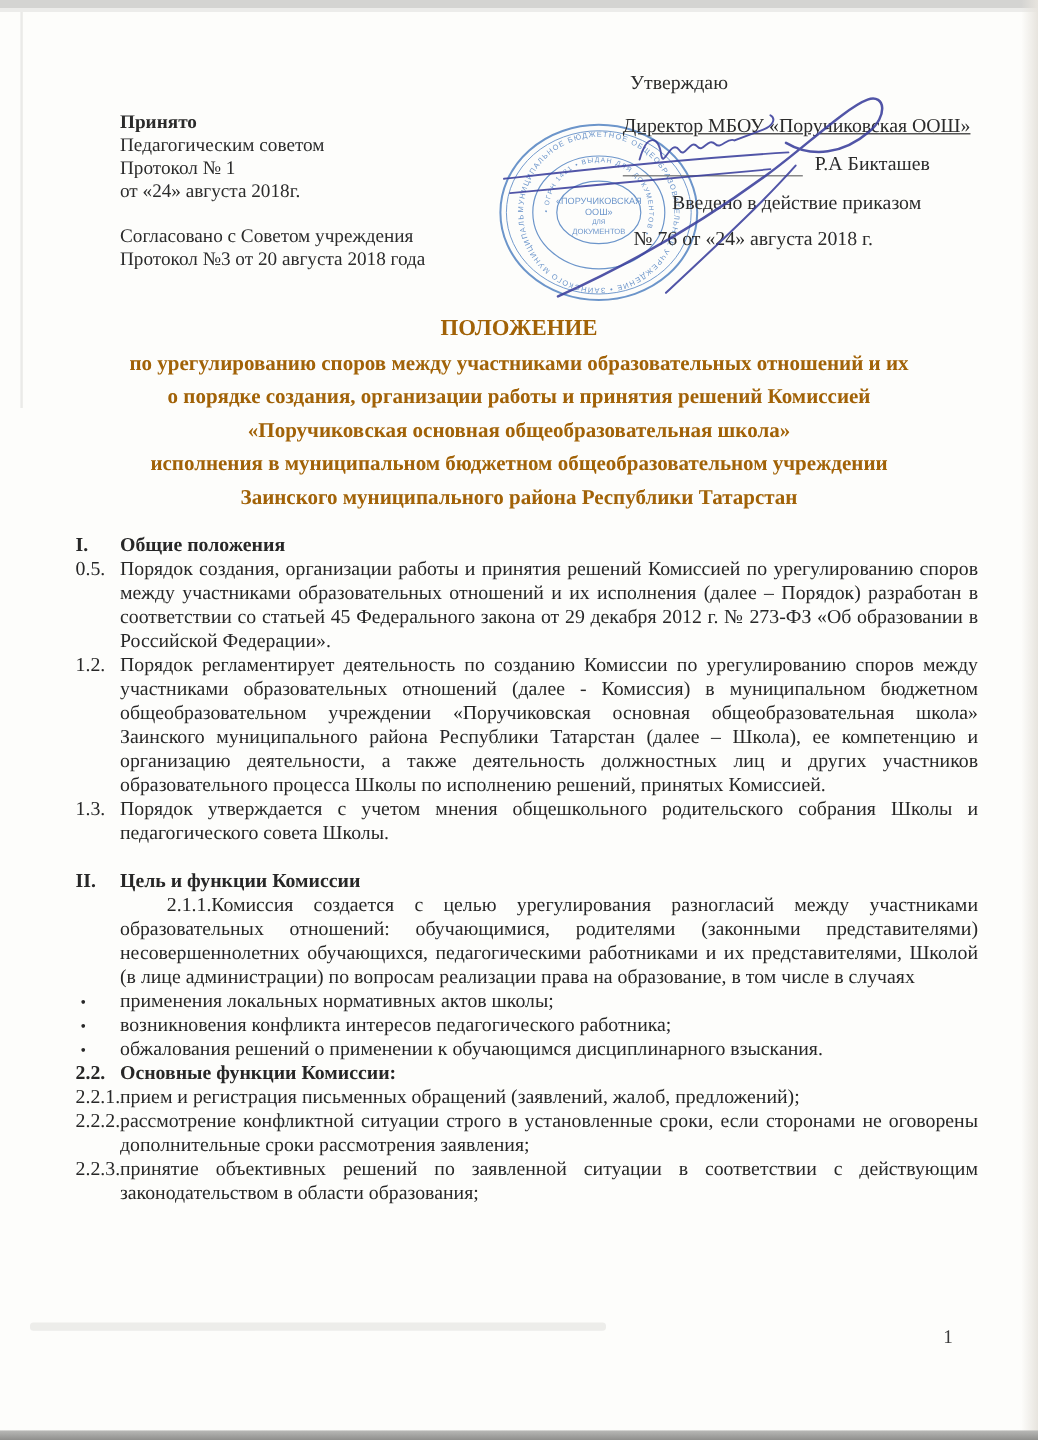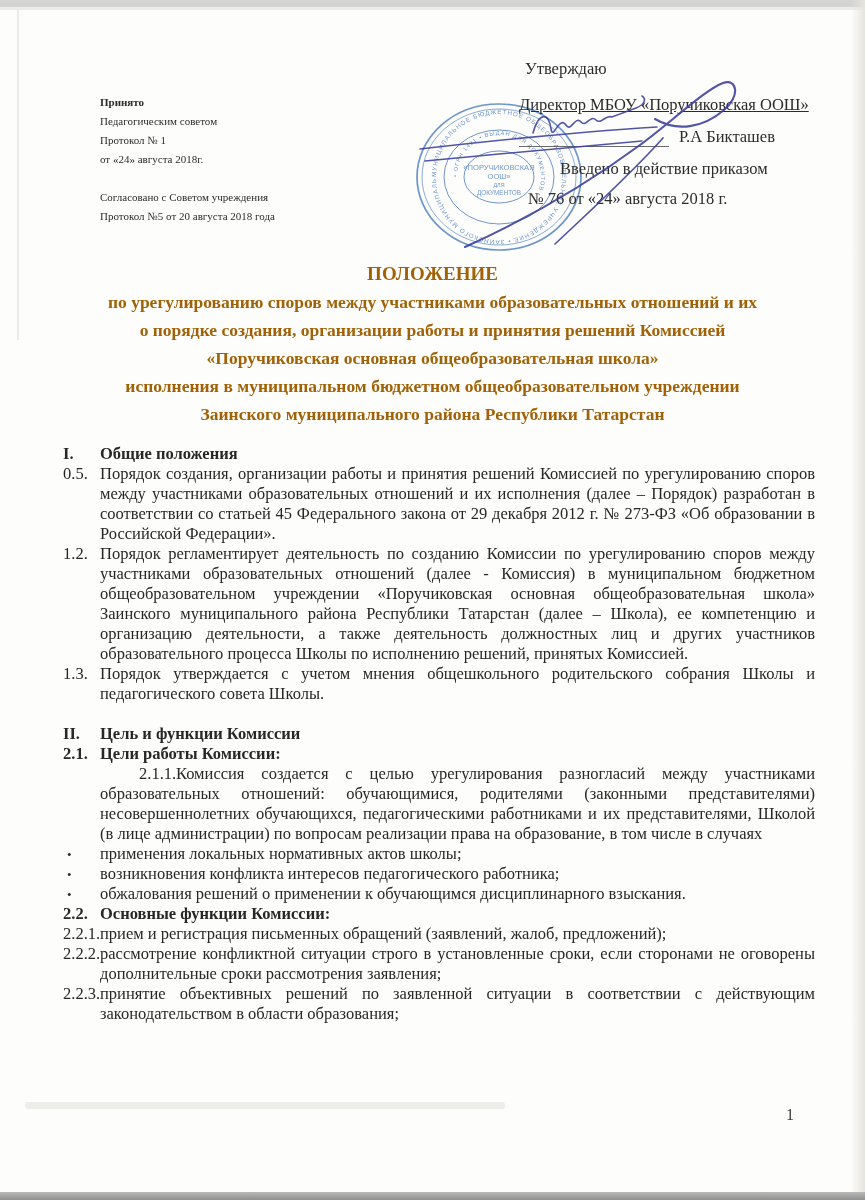--- a/index.html
+++ b/index.html
@@ -9,21 +9,21 @@
     background:#fdfdfb;overflow:hidden;color:#2b2b2b;
   }
   
   .edge-top{position:absolute;left:0;top:0;width:865px;height:7px;background:#d4d4d2;}
   .edge-top2{position:absolute;left:0;top:7px;width:865px;height:3px;background:#ececea;}
   .edge-bottom{position:absolute;left:0;top:1192px;width:865px;height:8px;background:linear-gradient(to bottom,#b9b9b7,#8f8f8d);}
   .edge-right{position:absolute;right:0;top:0;width:14px;height:1200px;background:linear-gradient(to right,rgba(240,238,234,0),#e7e4de);}
   .edge-left{position:absolute;left:17px;top:10px;width:2px;height:330px;background:rgba(210,210,208,.45);}
   .smudge{position:absolute;left:25px;top:1102px;width:480px;height:7px;background:rgba(205,205,202,.35);border-radius:3px;}
   
-  .hleft{position:absolute;left:100px;top:93px;font-size:11px;line-height:19px;}
+  .hleft{position:absolute;left:100px;top:93px;font-size:16px;line-height:19px;}
   .hleft .b{font-weight:bold;}
   .hleft .gap{height:19px;}
   .hright{position:absolute;left:519px;top:59px;font-size:16.5px;line-height:20px;z-index:4;}
   .hright .approve{padding-left:6px;margin-bottom:16px;}
   .hright .director{margin-bottom:12px;text-decoration:underline;}
   .hright .sigrow{height:24px;margin-bottom:8px;}
   .sigline{display:inline-block;width:150px;height:15px;border-bottom:1px solid #6a6a6a;margin-right:10px;vertical-align:bottom;}
   .hright .order1{margin-bottom:10px;text-align:center;}
   .hright .order2{padding-left:9px;}
   
@@ -89,21 +89,21 @@
     </g>
   </svg>
 
   <div class="hleft">
     <div class="b">Принято</div>
     <div>Педагогическим советом</div>
     <div>Протокол № 1</div>
     <div>от  «24» августа  2018г.</div>
     <div class="gap"></div>
     <div>Согласовано с Советом учреждения</div>
-    <div>Протокол №5 от 20 августа 2018 года</div>
+    <div>Протокол №3 от 20 августа 2018 года</div>
   </div>
 
   <div class="hright">
     <div class="approve">Утверждаю</div>
     <div class="director">Директор МБОУ «Поручиковская ООШ»</div>
     <div class="sigrow">
       <span class="sigline"></span><span>Р.А Бикташев</span>
     </div>
     <div class="order1">Введено в действие приказом</div>
     <div class="order2">№ 76  от «24» августа 2018 г.</div>
@@ -140,24 +140,20 @@
       <span>Порядок утверждается с учетом мнения общешкольного родительского собрания Школы и педагогического совета Школы.</span>
     </div>
 
     <div class="vgap"></div>
 
     <div class="item hsec">
       <span class="num">II.</span>
       <span>Цель и функции Комиссии</span>
     </div>
 
-    <div class="item hsec">
-      <span class="num">2.1.</span>
-      <span>Цели работы Комиссии:</span>
-    </div>
 
     <div class="item deep">
       <span class="num">2.1.1.</span>
       <span>Комиссия создается с целью урегулирования разногласий между участниками образовательных отношений: обучающимися, родителями (законными представителями) несовершеннолетних обучающихся, педагогическими работниками и их представителями, Школой (в лице администрации) по вопросам реализации права на образование, в том числе в случаях</span>
     </div>
 
     <div class="item bullet">
       <span class="num">•</span>
       <span>применения локальных нормативных актов школы;</span>
     </div>

